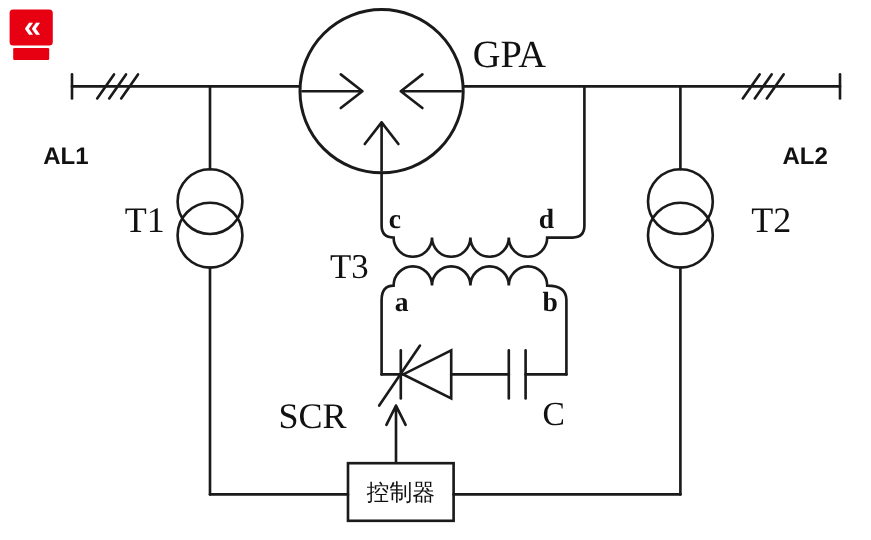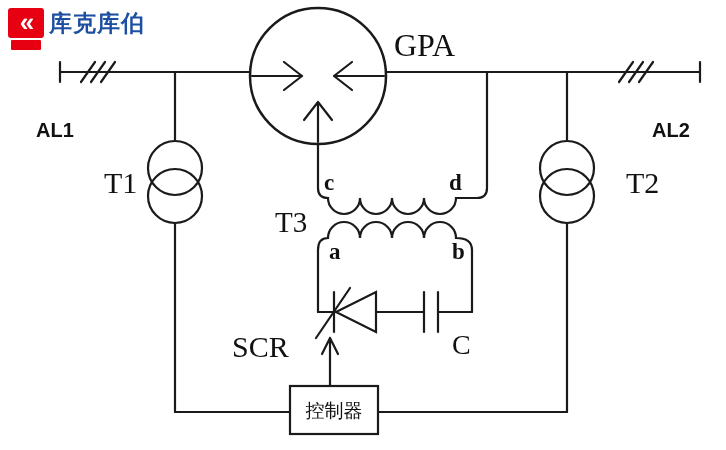--- a/index.html
+++ b/index.html
@@ -35,21 +35,20 @@
 </head>
 <body>
 
 <div class="canvas">
 
   <div class="logo">
     <div class="logo-col">
       <div class="logo-icon">«</div>
       <div class="logo-badge"></div>
     </div>
-    <div class="logo-text">库克库伯</div>
   </div>
 
   <svg class="schematic" width="726" height="450" viewBox="0 0 726 450">
     <g fill="none" stroke="#1a1a1a" stroke-width="2.2" stroke-linecap="round">
 
       <g>
         <path d="M60,72 H250"></path>
         <path d="M60,62 V82"></path>
         <path d="M81,82 L95,62 M91,82 L105,62 M101,82 L115,62"></path>
       </g>

